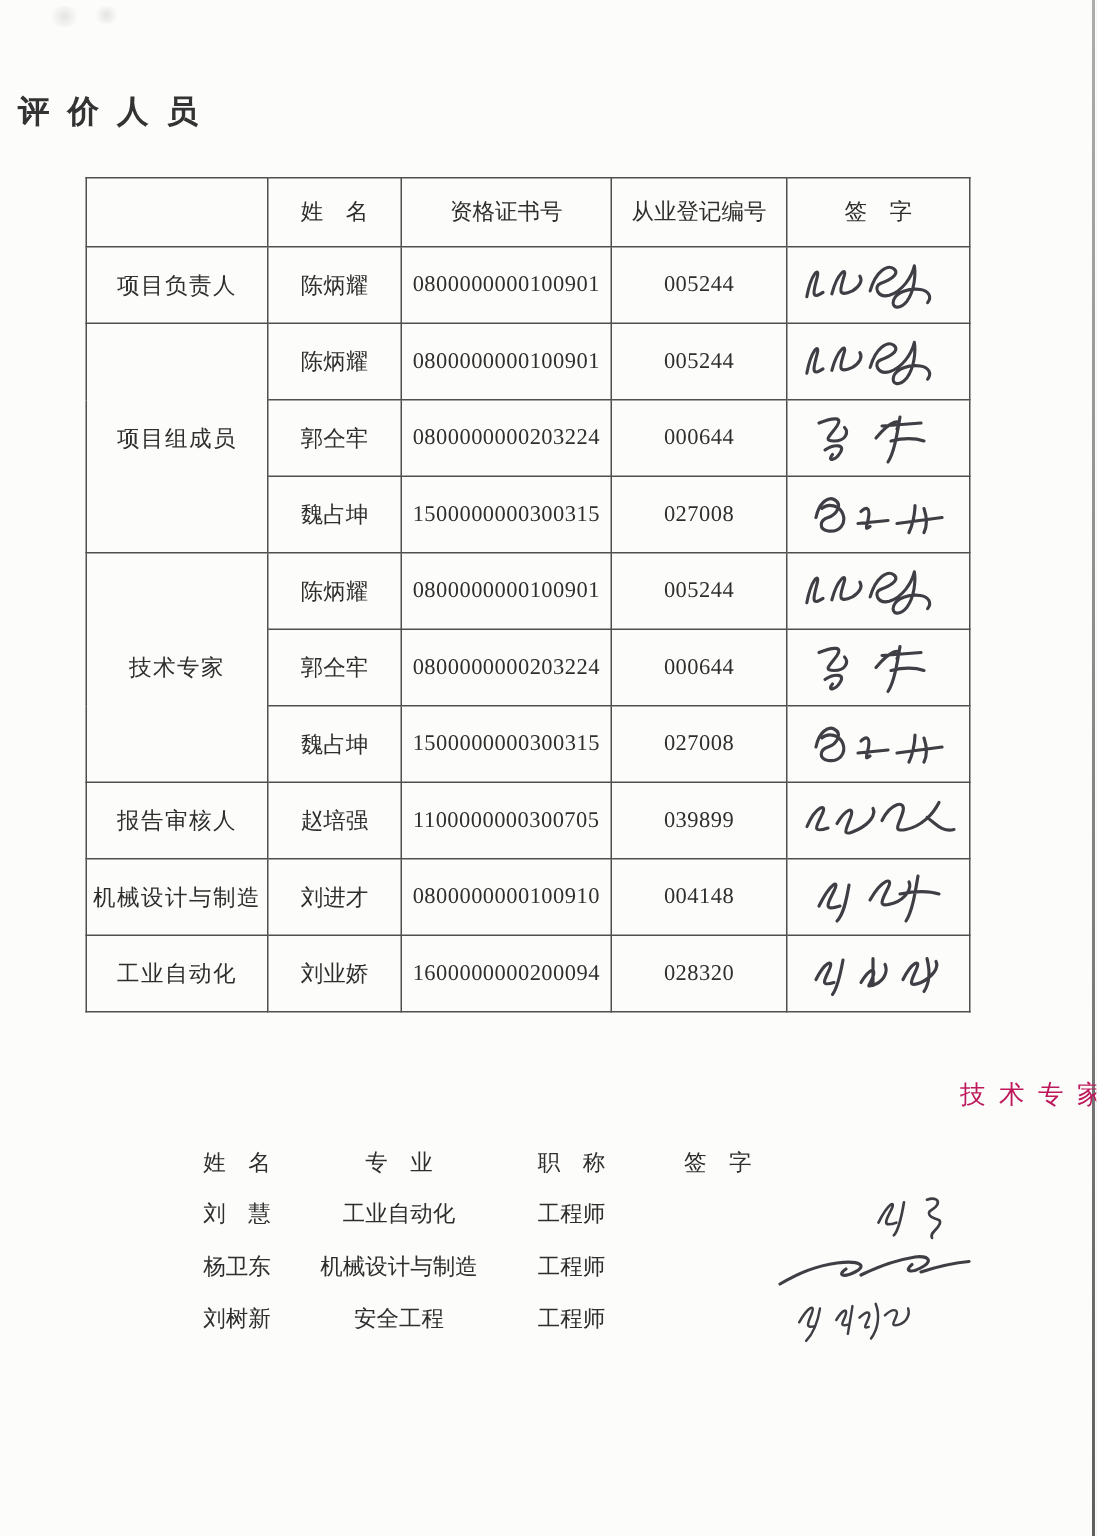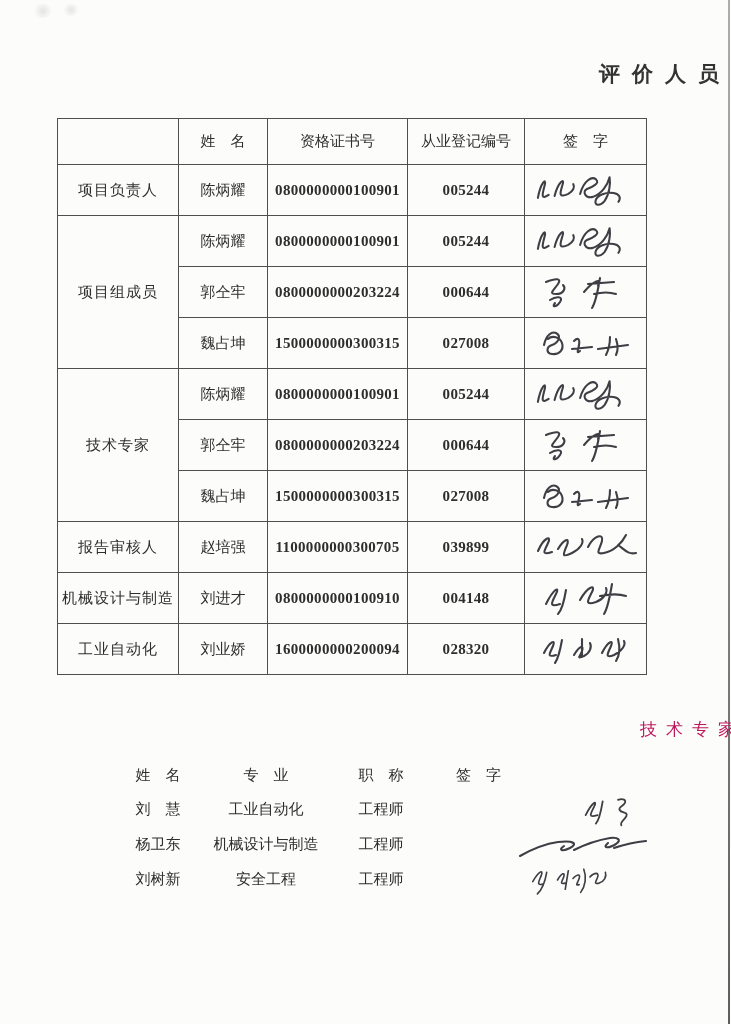--- a/index.html
+++ b/index.html
@@ -14,36 +14,36 @@
   }
   .smudge {
     position:absolute; border-radius:50%;
     background:radial-gradient(circle, rgba(120,120,120,.18), rgba(120,120,120,0) 70%);
   }
   .smudge.a { left:32px; top:4px; width:22px; height:14px; }
   .smudge.b { left:62px; top:4px; width:18px; height:12px; }
 
   .doc-title {
     position:absolute; top:60px; left:0; width:100%;
-    text-align:right; font-size:21px; font-weight:600; color:#333;
+    text-align:left; font-size:21px; font-weight:600; color:#333;
     letter-spacing:12px; text-indent:12px;
   }
 
   table.ptable {
     position:absolute; left:57px; top:118px;
     border-collapse:collapse; table-layout:fixed;
   }
   table.ptable td {
     border:1px solid #4f4f4f; text-align:center; vertical-align:middle;
     font-size:15px; color:#2e2e2e; padding:0; overflow:hidden;
   }
   table.ptable tr { height:51px; }
   table.ptable tr.hdr { height:46px; }
   td.role { letter-spacing:1px; }
-  td.num { letter-spacing:.3px;font-weight:bold; }
+  td.num { letter-spacing:.3px; }
   .sig { display:block; margin:0 auto; }
   .sig path {
     fill:none; stroke:#23232a; stroke-width:2.1;
     stroke-linecap:round; stroke-linejoin:round; opacity:.88;
   }
 
   .experts-title {
     position:absolute; top:718px; left:13px; width:100%;
     text-align:right; font-size:17px; color:#be185d;
     letter-spacing:9px; text-indent:9px;

